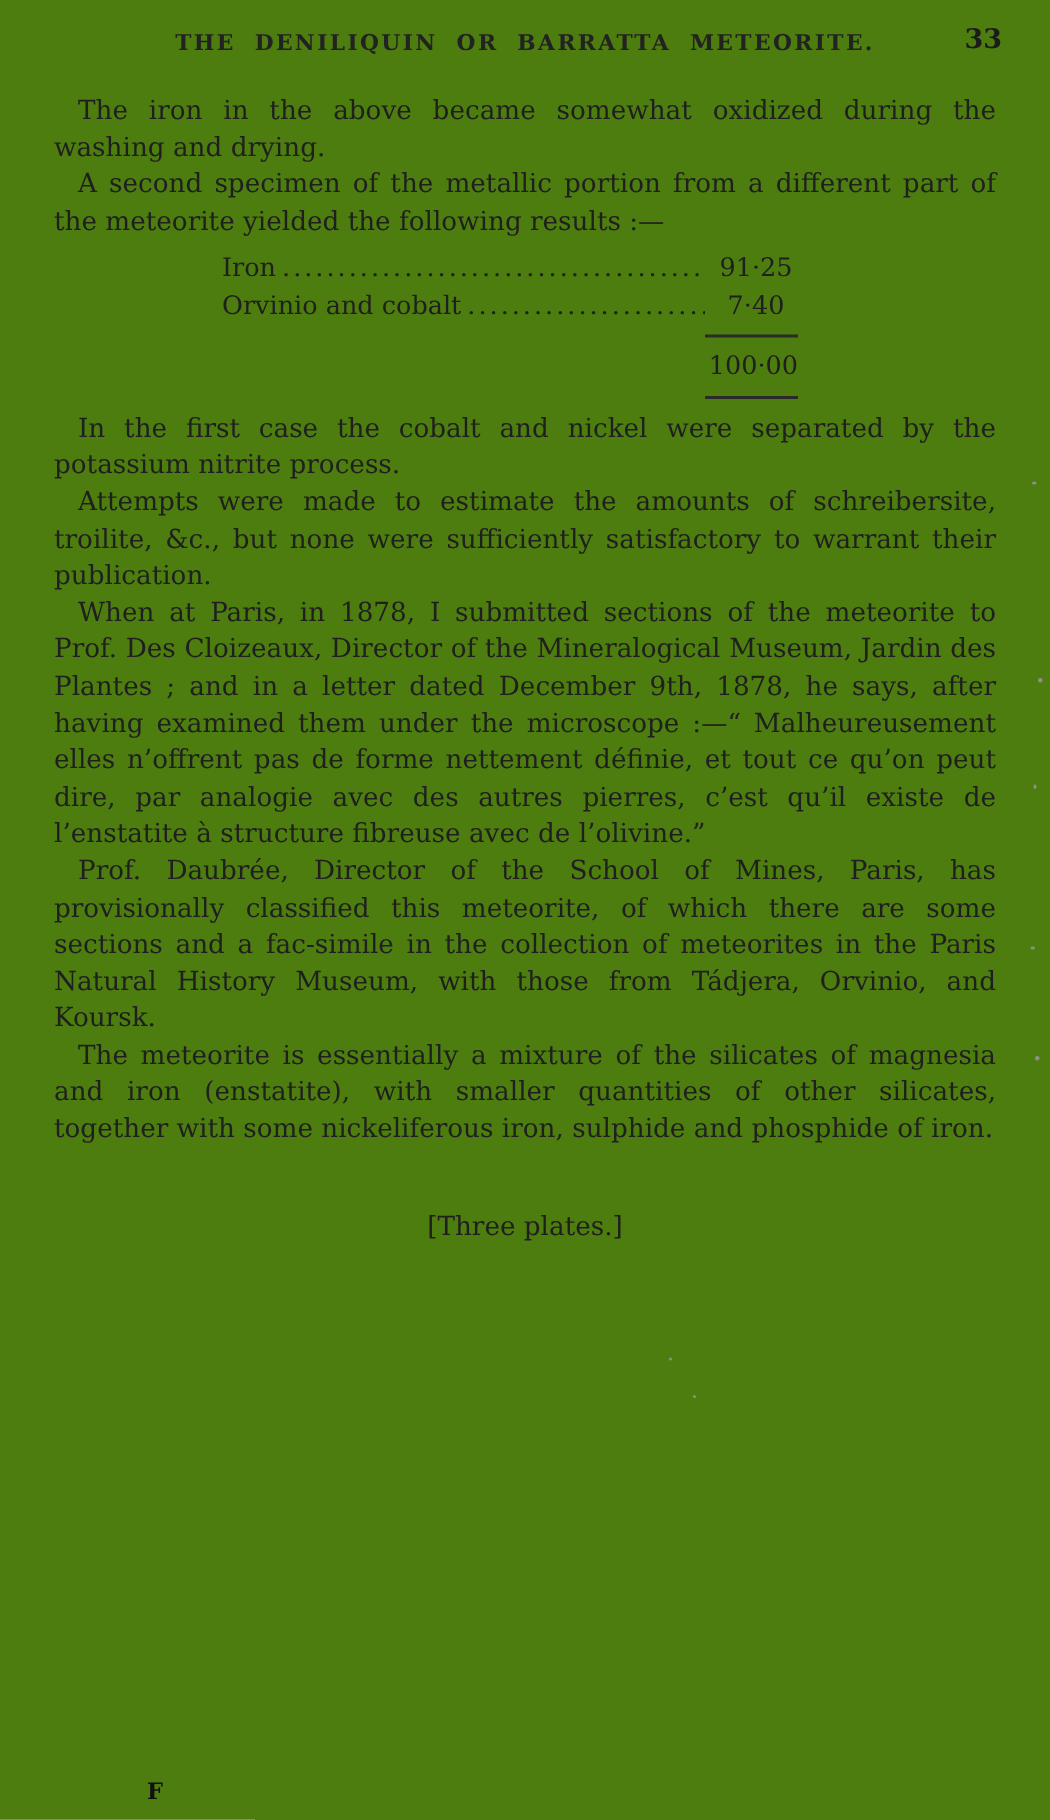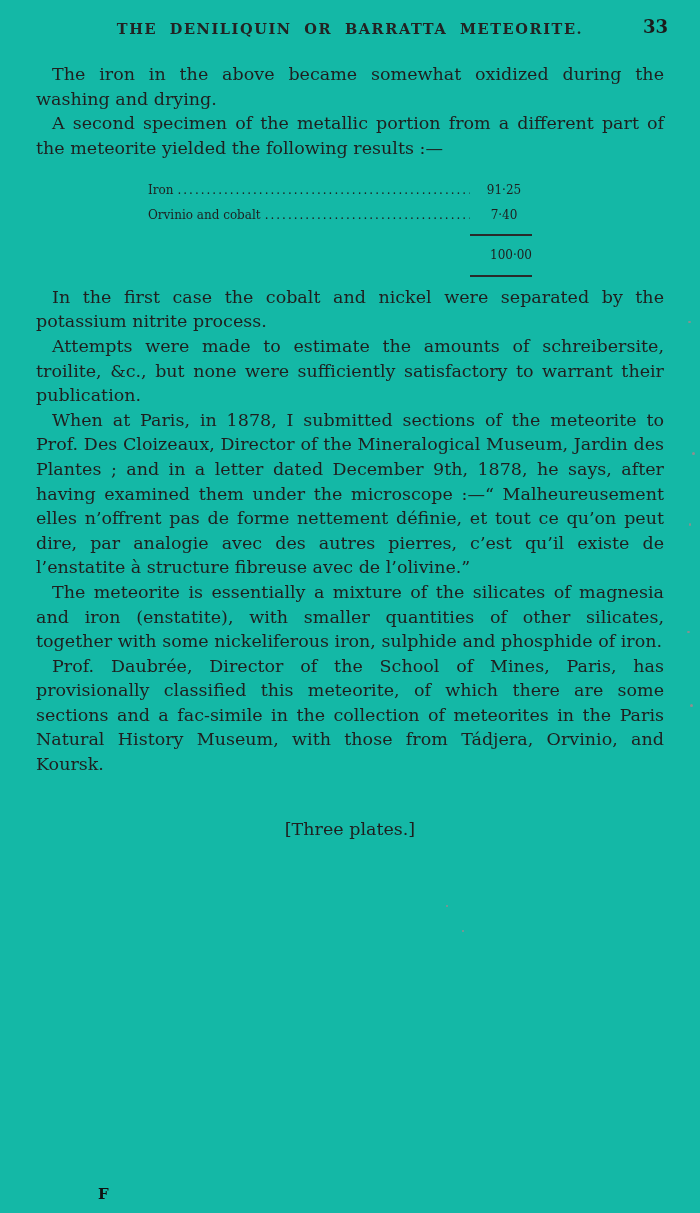--- a/index.html
+++ b/index.html
@@ -6,21 +6,21 @@
   body {
     width: 700px; height: 1213px;
     background: #ffffff;
     font-family: "DejaVu Serif", "Liberation Serif", serif;
     color: #1e1e1e;
     overflow: hidden;
   }
   .page {
     position: relative;
     width: 700px; height: 1213px;
-    background: #14b8a6;
+    background: #4d7c0f;
     box-sizing: border-box;
     padding: 16px 36px 0 36px;
   }
   .running-head {
     position: relative;
     height: 30px;
     margin-bottom: 16px;
   }
   .running-title {
     position: absolute;
@@ -43,22 +43,22 @@
   .body-text p {
     margin: 0;
     font-size: 17.5px;
     line-height: 24.6px;
     text-align: justify;
     text-indent: 16px;
     color: #1f1f1f;
   }
   .analysis {
     width: 384px;
-    margin: 18px 0 8px 112px;
-    font-size: 12px;
+    margin: 7px 0 8px 112px;
+    font-size: 17px;
     color: #1f1f1f;
   }
   .analysis .row {
     display: flex;
     align-items: baseline;
     line-height: 24.2px;
   }
   .analysis .row .label { white-space: nowrap; }
   .analysis .row .leader {
     flex: 1 1 auto;
@@ -131,22 +131,22 @@
         <span class="value">7·40</span>
       </div>
       <div class="total-rule"></div>
       <div class="total-value">100·00</div>
       <div class="total-rule bottom"></div>
     </div>
 
     <p>In the first case the cobalt and nickel were separated by the potassium nitrite process.</p>
     <p>Attempts were made to estimate the amounts of schreibersite, troilite, &amp;c., but none were sufficiently satisfactory to warrant their publication.</p>
     <p>When at Paris, in 1878, I submitted sections of the meteorite to Prof. Des Cloizeaux, Director of the Mineralogical Museum, Jardin des Plantes ; and in a letter dated December 9th, 1878, he says, after having examined them under the microscope :—“ Malheureusement elles n’offrent pas de forme nettement définie, et tout ce qu’on peut dire, par analogie avec des autres pierres, c’est qu’il existe de l’enstatite à structure fibreuse avec de l’olivine.”</p>
+    <p>Prof. Daubrée, Director of the School of Mines, Paris, has provisionally classified this meteorite, of which there are some sections and a fac-simile in the collection of meteorites in the Paris Natural History Museum, with those from Tádjera, Orvinio, and Koursk.</p>
     <p>The meteorite is essentially a mixture of the silicates of magnesia and iron (enstatite), with smaller quantities of other silicates, together with some nickeliferous iron, sulphide and phosphide of iron.</p>
-    <p>Prof. Daubrée, Director of the School of Mines, Paris, has provisionally classified this meteorite, of which there are some sections and a fac-simile in the collection of meteorites in the Paris Natural History Museum, with those from Tádjera, Orvinio, and Koursk.</p>
   </div>
 
   <div class="plates-note">[Three plates.]</div>
 
   <div class="signature-mark">F</div>
 
   <div class="speck" style="left:688px; top:321px; width:3px; height:2px;"></div>
   <div class="speck" style="left:692px; top:452px; width:3px; height:3px;"></div>
   <div class="speck" style="left:689px; top:523px; width:2px; height:3px;"></div>
   <div class="speck" style="left:687px; top:631px; width:3px; height:2px;"></div>

